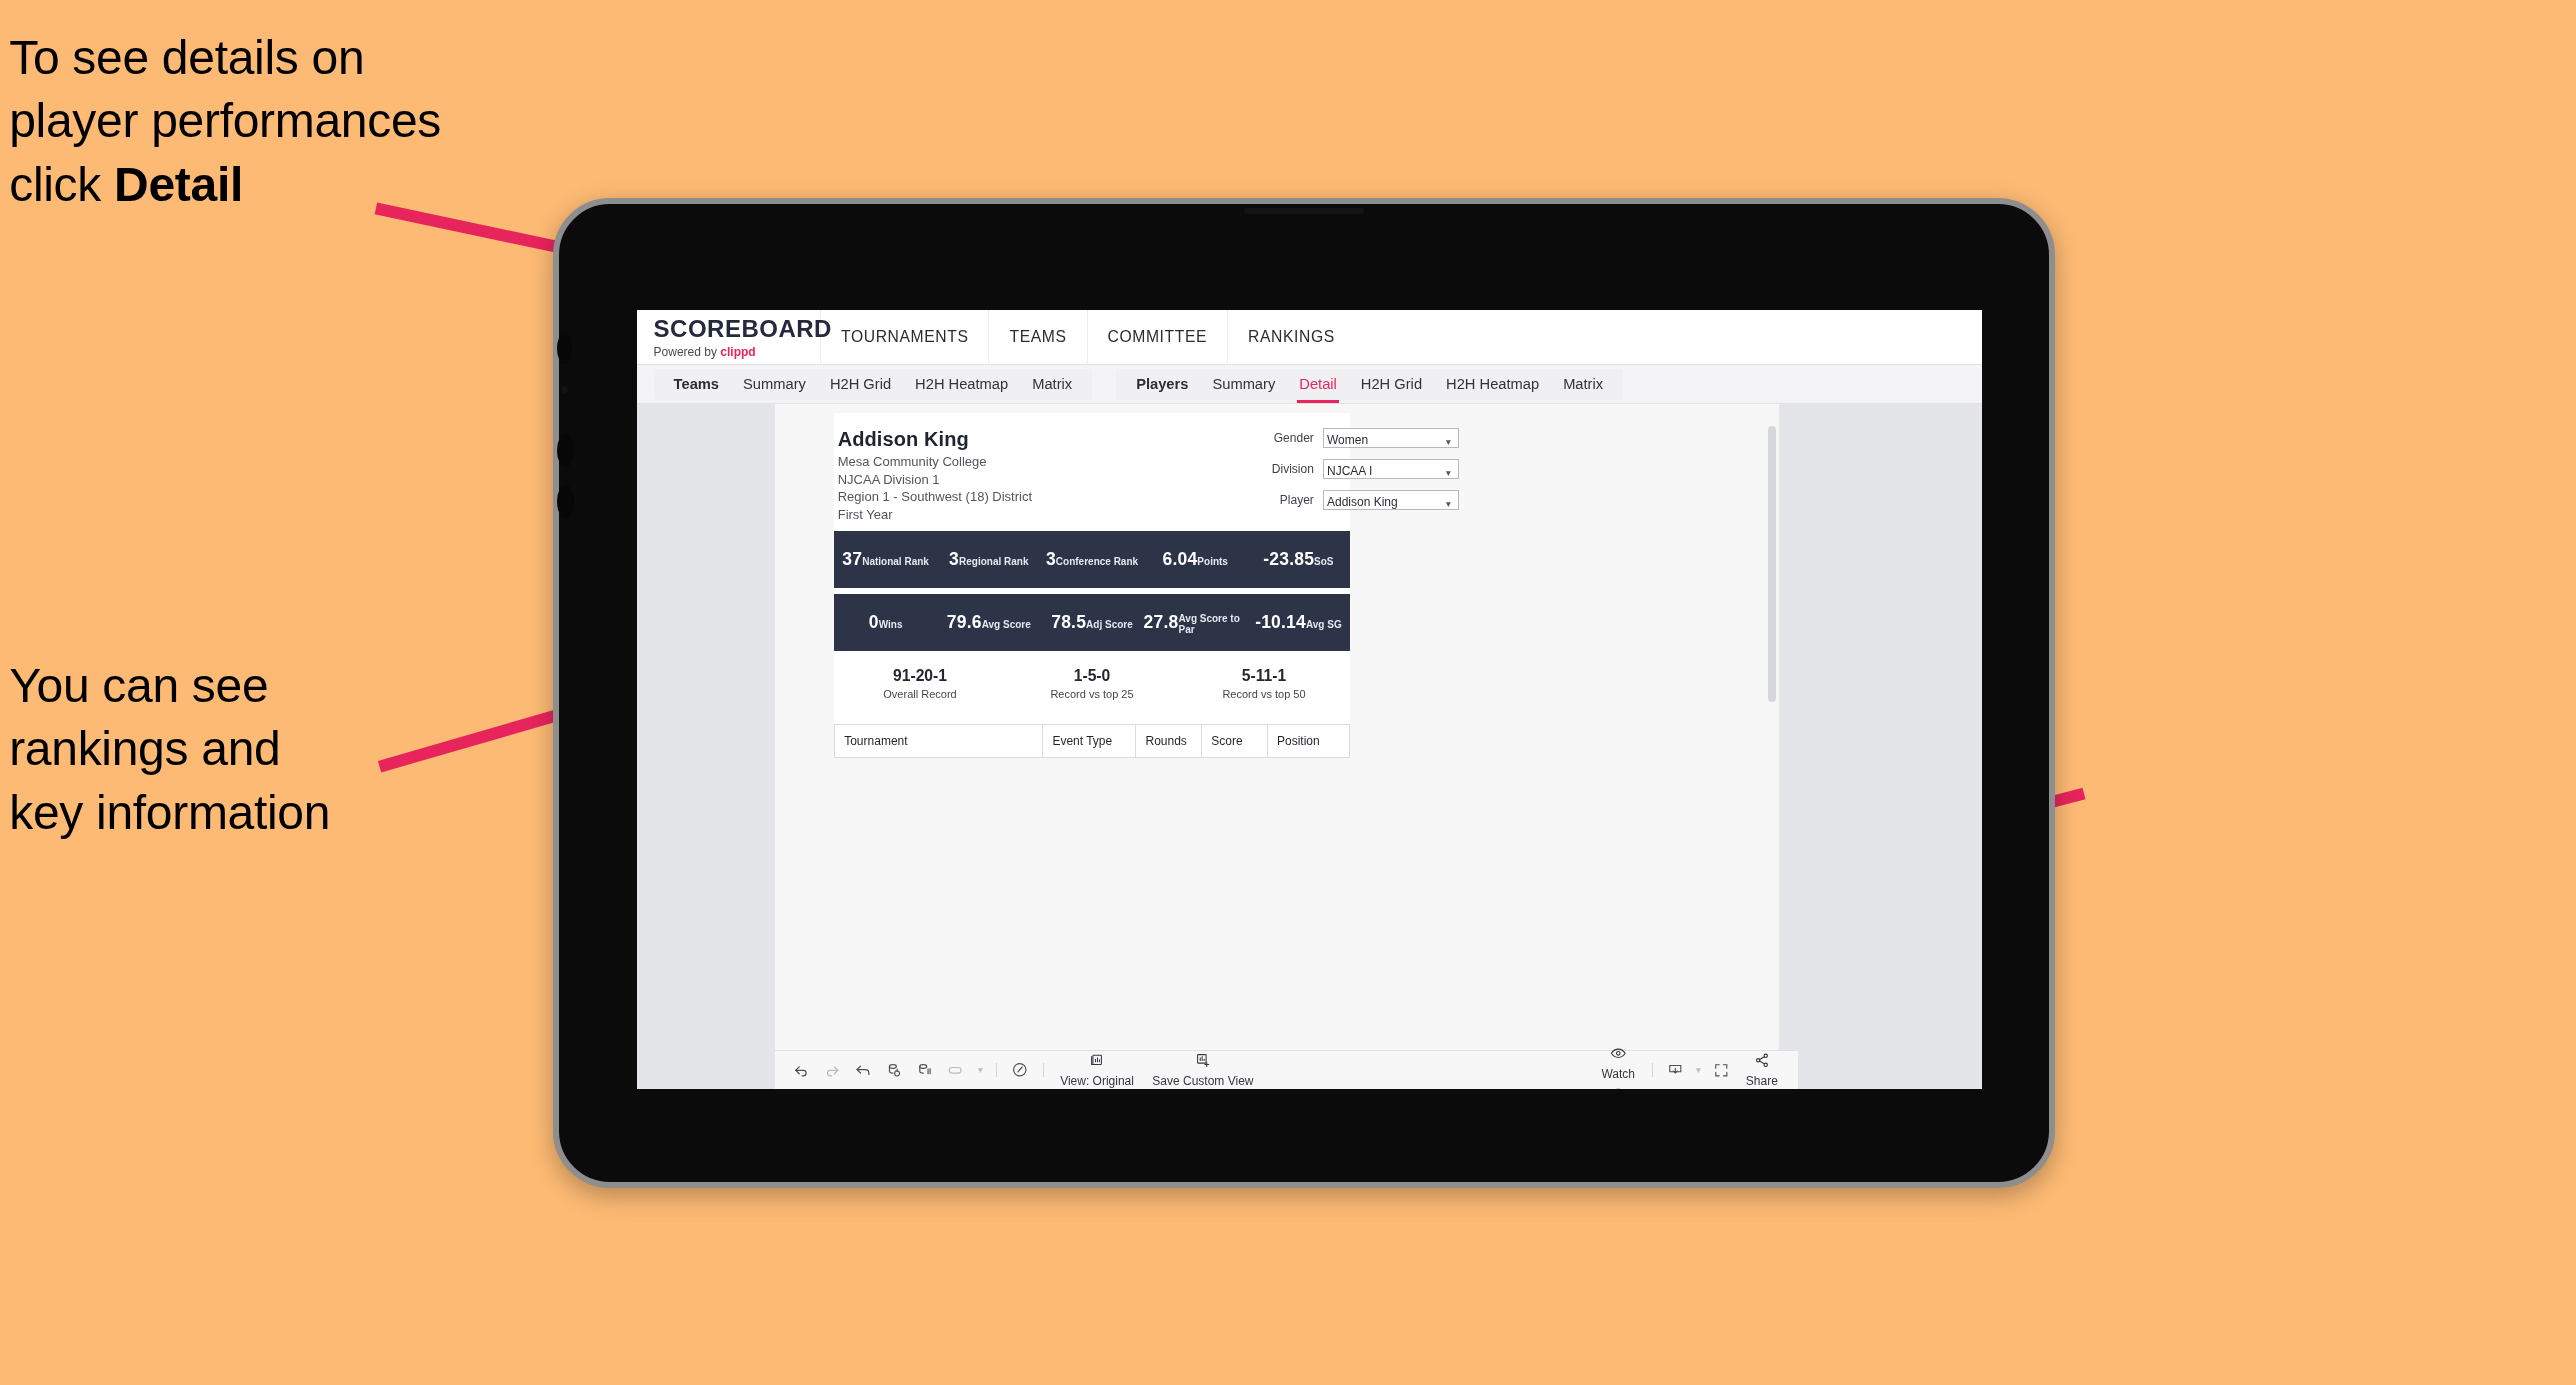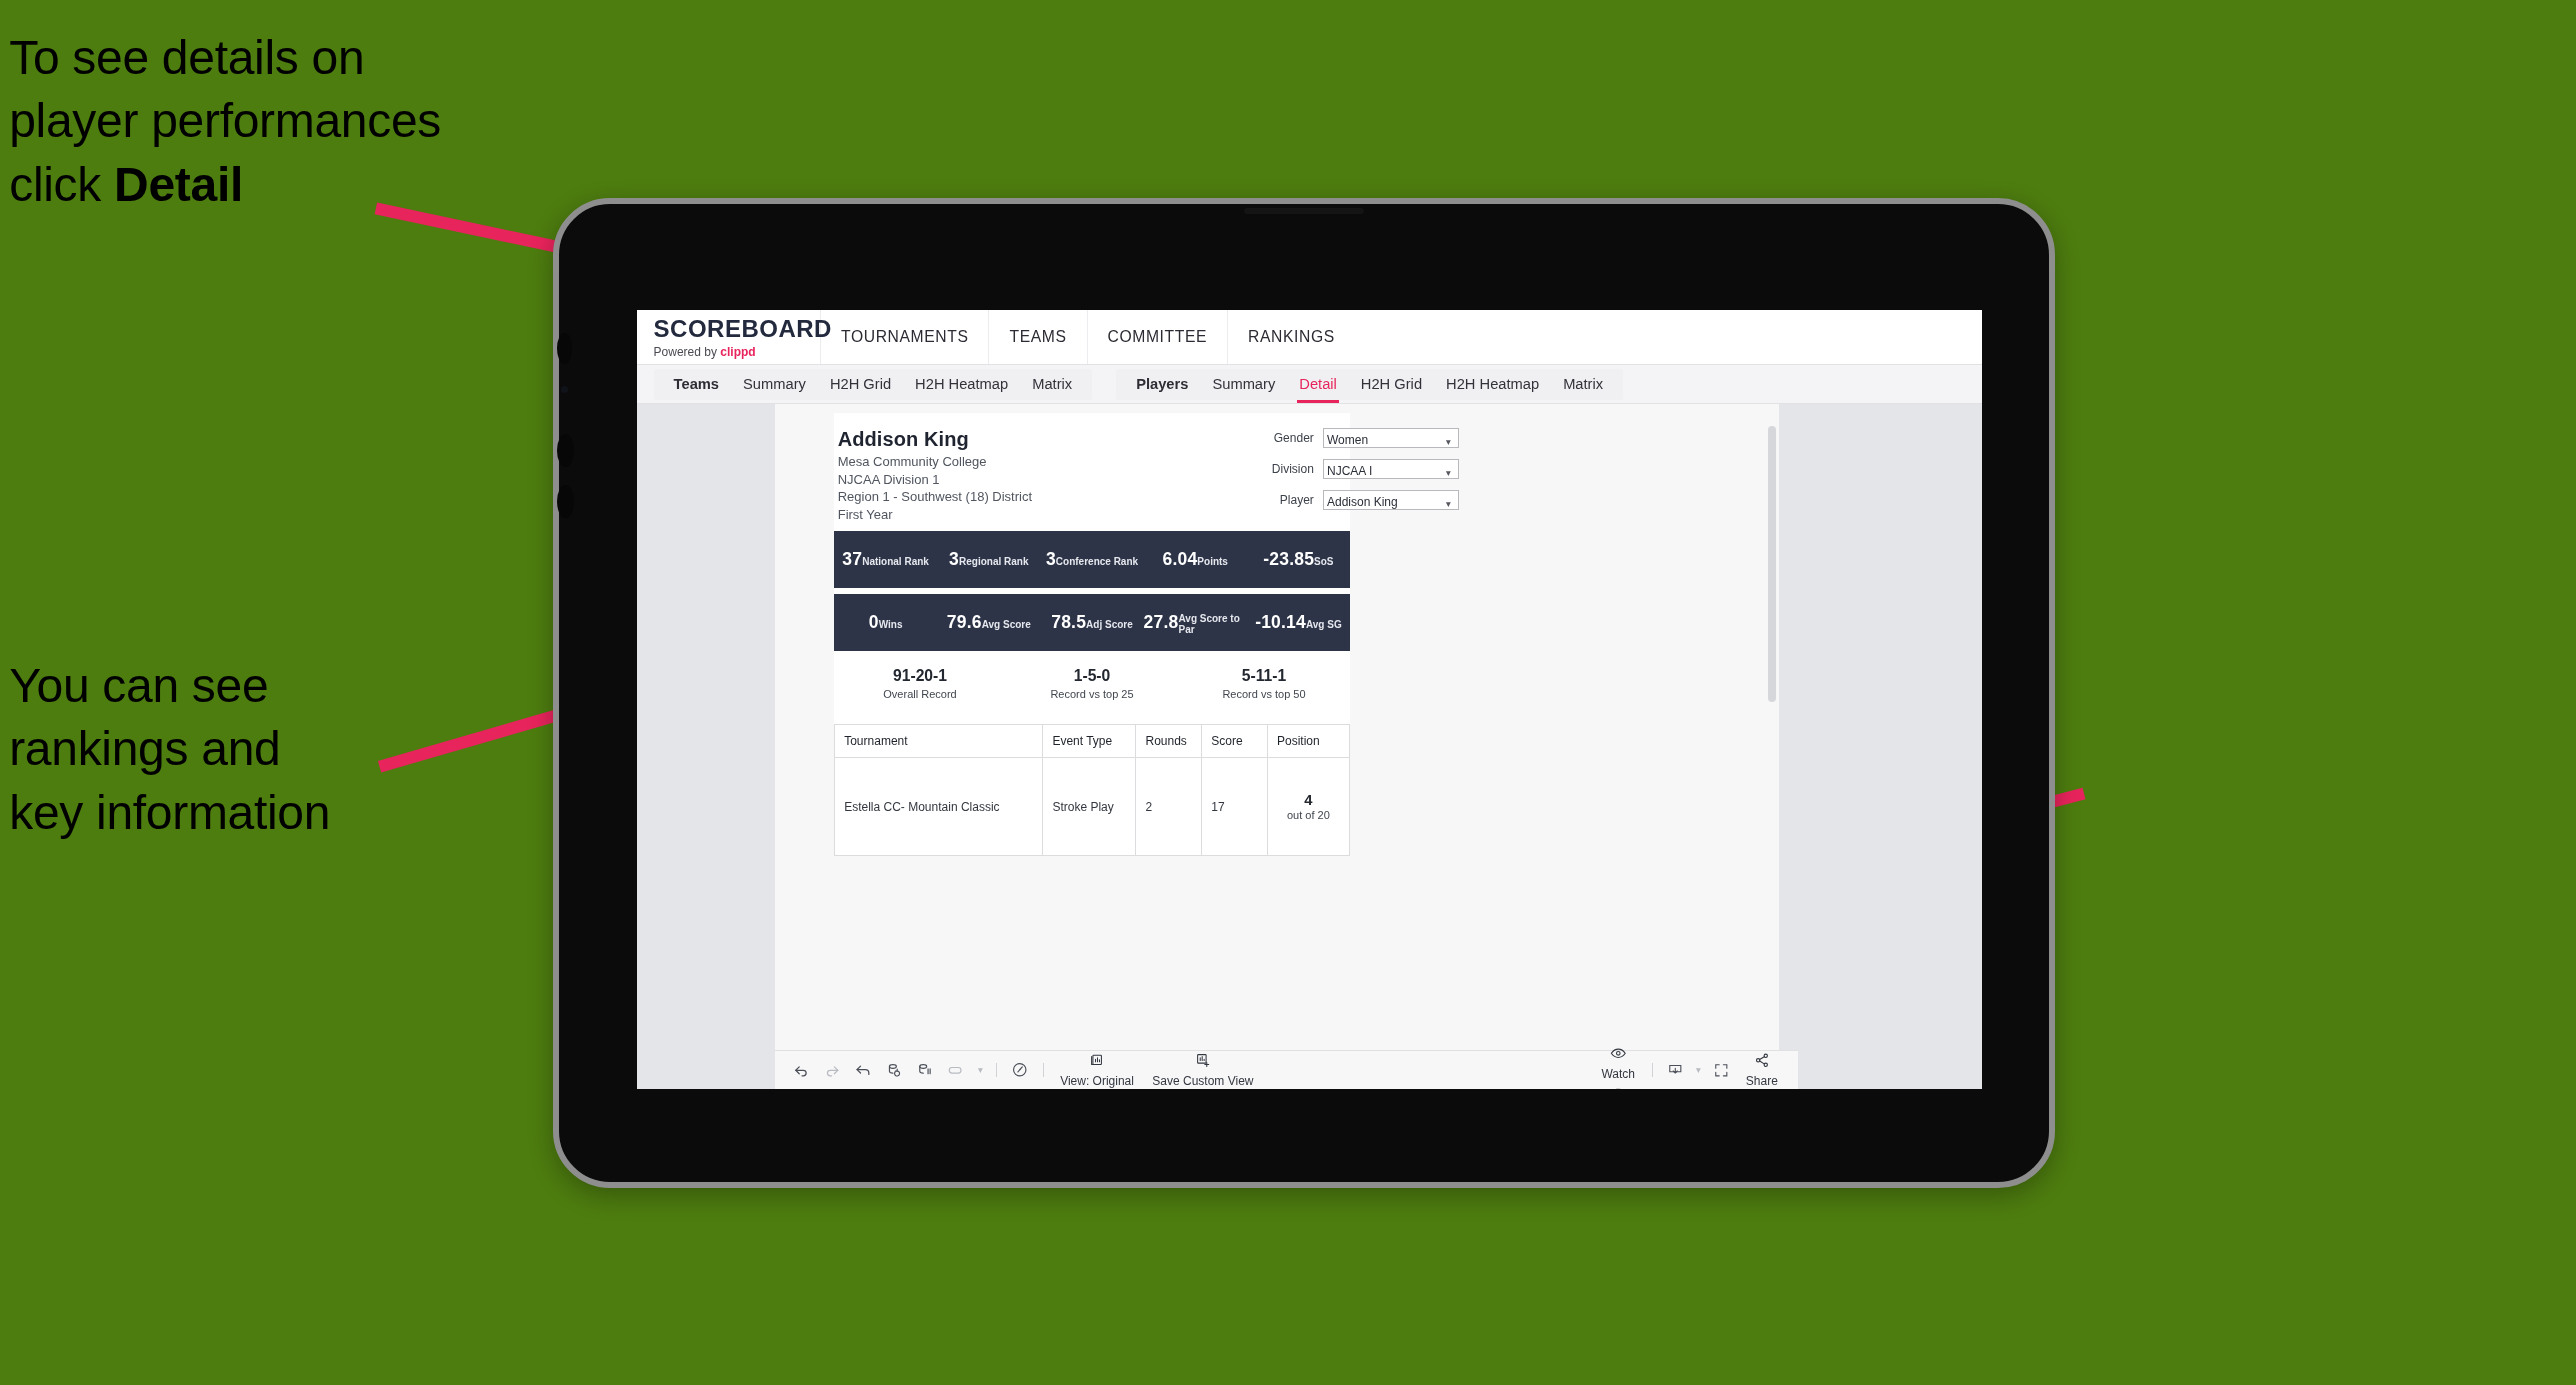--- a/index.html
+++ b/index.html
@@ -2,21 +2,21 @@
 <html style="font-size:14.7px"><head>
 <meta charset="utf-8">
 <style>
   * { box-sizing: border-box; margin: 0; padding: 0; }
   html, body {
     width: 2576px; height: 1386px;
     background: #ffffff;
     font-family: "Liberation Sans", sans-serif;
     overflow: hidden;
   }
-  #stage { position: relative; width: 2576px; height: 1386px; background:#4d7c0f; }
+  #stage { position: relative; width: 2576px; height: 1386px; background:#fdba74; }
 
   
   .annot {
     position: absolute;
     color: #000;
     font-size: 48px;
     line-height: 1.32;
     font-family: "Liberation Sans", sans-serif;
     letter-spacing: -0.3px;
     white-space: pre-line;
@@ -330,30 +330,20 @@
               <thead>
                 <tr>
                   <th>Tournament</th>
                   <th>Event Type</th>
                   <th>Rounds</th>
                   <th>Score</th>
                   <th>Position</th>
                 </tr>
               </thead>
               <tbody>
-                <tr>
-                  <td>Estella CC- Mountain Classic</td>
-                  <td>Stroke Play</td>
-                  <td>2</td>
-                  <td>17</td>
-                  <td class="pos-cell">
-                    <div class="pos-num">4</div>
-                    <div class="pos-of">out of 20</div>
-                  </td>
-                </tr>
               </tbody>
             </table>
 
           </div>
         </div>
 
         <div id="toolbar">
           <div class="tb-ico">
             <svg class="i" width="16.6" height="16.6" viewBox="0 0 24 24" fill="none" stroke="currentColor" stroke-width="1.8" stroke-linecap="round">
                 <path d="M9 7 4 12l5 5"></path>

